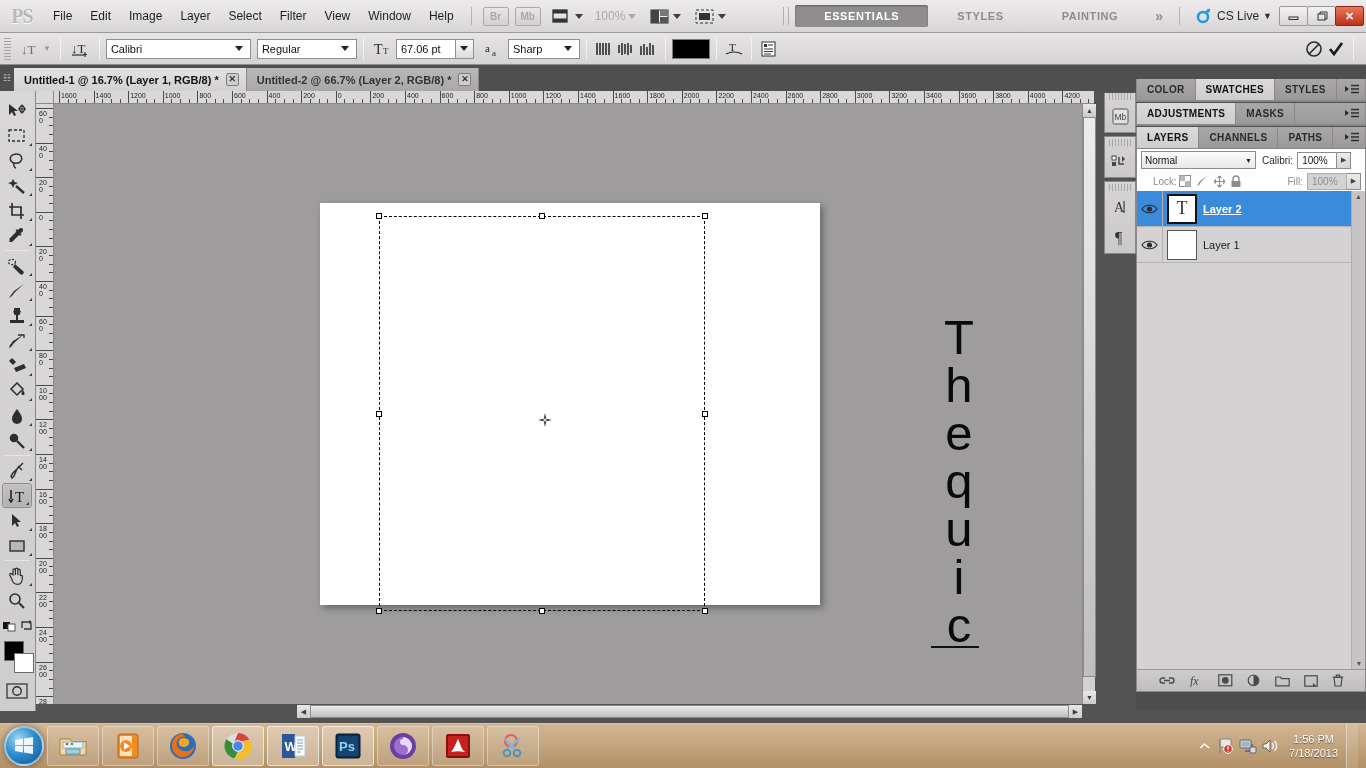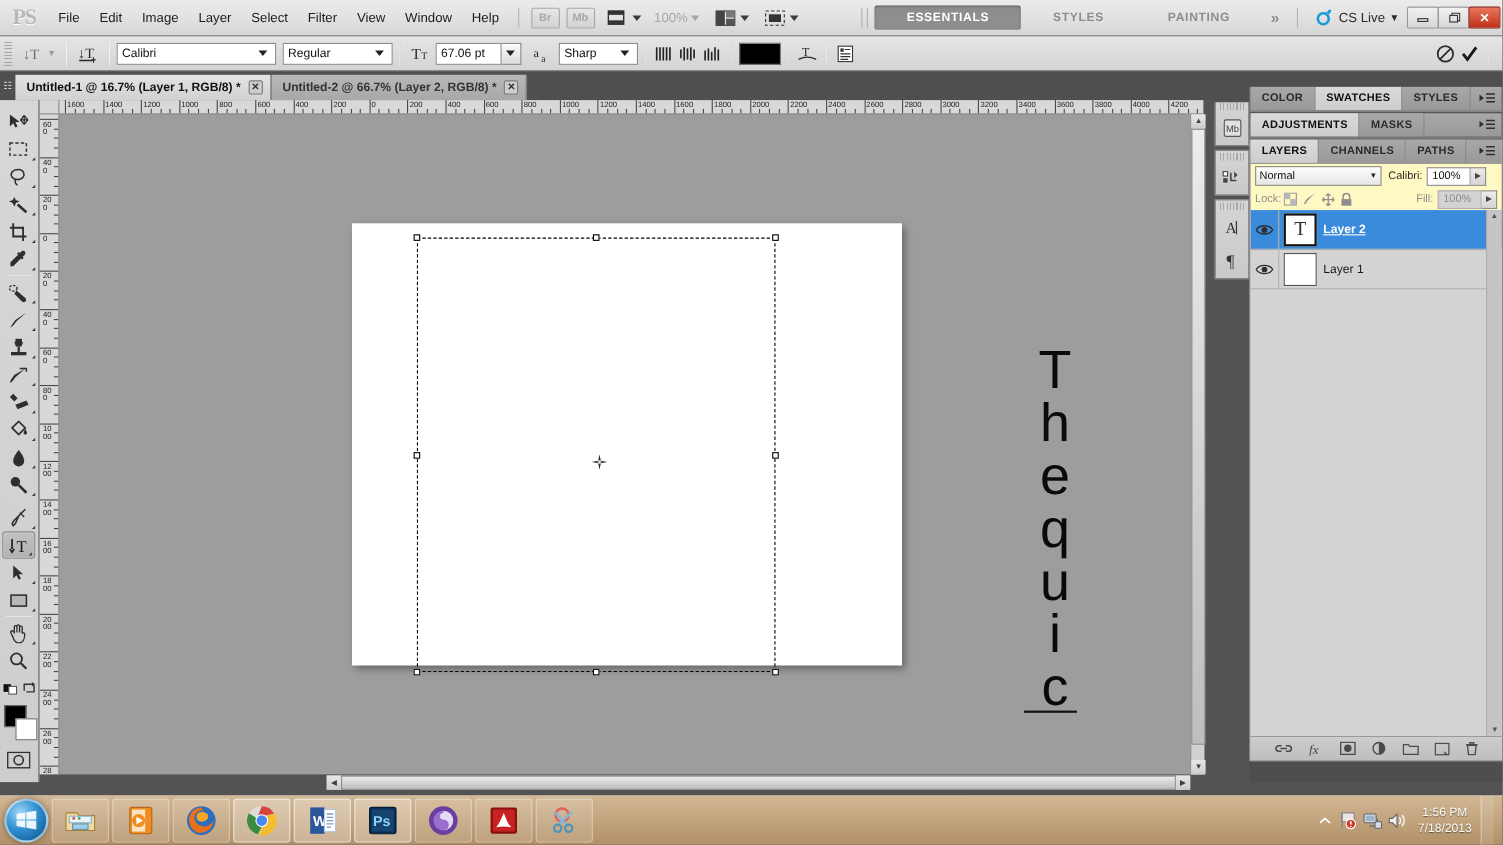--- a/index.html
+++ b/index.html
@@ -203,27 +203,27 @@
   .ptab {
     padding:0 10px;display:flex;align-items:center;font-size:10px;font-weight:bold;
     color:#2a2a2a; letter-spacing:.3px;
     background:linear-gradient(to bottom,#a9a7a7,#9a9898);
     border-right:1px solid #8a8888;
   }
   .ptab.active { background:linear-gradient(to bottom,#dbd9d9,#cecccc); color:#111; }
   .pmenu { margin-left:auto; width:26px;display:flex;align-items:center;justify-content:center; }
   .pmenu svg { display:block; }
 
-  .layers-body { background:#fef9c3; }
+  .layers-body { background:#ffffff; }
   .lrow1 { display:flex;align-items:center;height:22px;padding:2px 4px; }
   .selbx {
     height:18px;border:1px solid #8d8b8b;background:linear-gradient(to bottom,#fdfdfd,#e8e6e6);
     display:flex;align-items:center;font-size:10px;color:#111;padding:0 3px;
   }
-  .lbl { font-size:10px;color:#2a2a2a; }
+  .lbl { font-size:10px;color:#2a2a2a;margin-left:12px; }
   .lbl.dim { color:#8e8c8c; }
   .numfield {
     height:17px;border:1px solid #8d8b8b;background:#fff;font-size:10px;
     display:flex;align-items:center;padding:0 4px;color:#111;
   }
   .numfield.dim { background:#d4d2d2; color:#8e8c8c; border-color:#b0aeae; }
   .sldr { width:14px;height:17px;border:1px solid #8d8b8b;border-left:none;
     background:linear-gradient(to bottom,#eceaea,#d6d4d4);display:flex;align-items:center;justify-content:center;font-size:7px;color:#444;}
   .lrow2 { display:flex;align-items:center;height:20px;padding:0 4px; }
   .lockico { width:17px;height:16px;display:flex;align-items:center;justify-content:center;color:#8e8c8c;}

